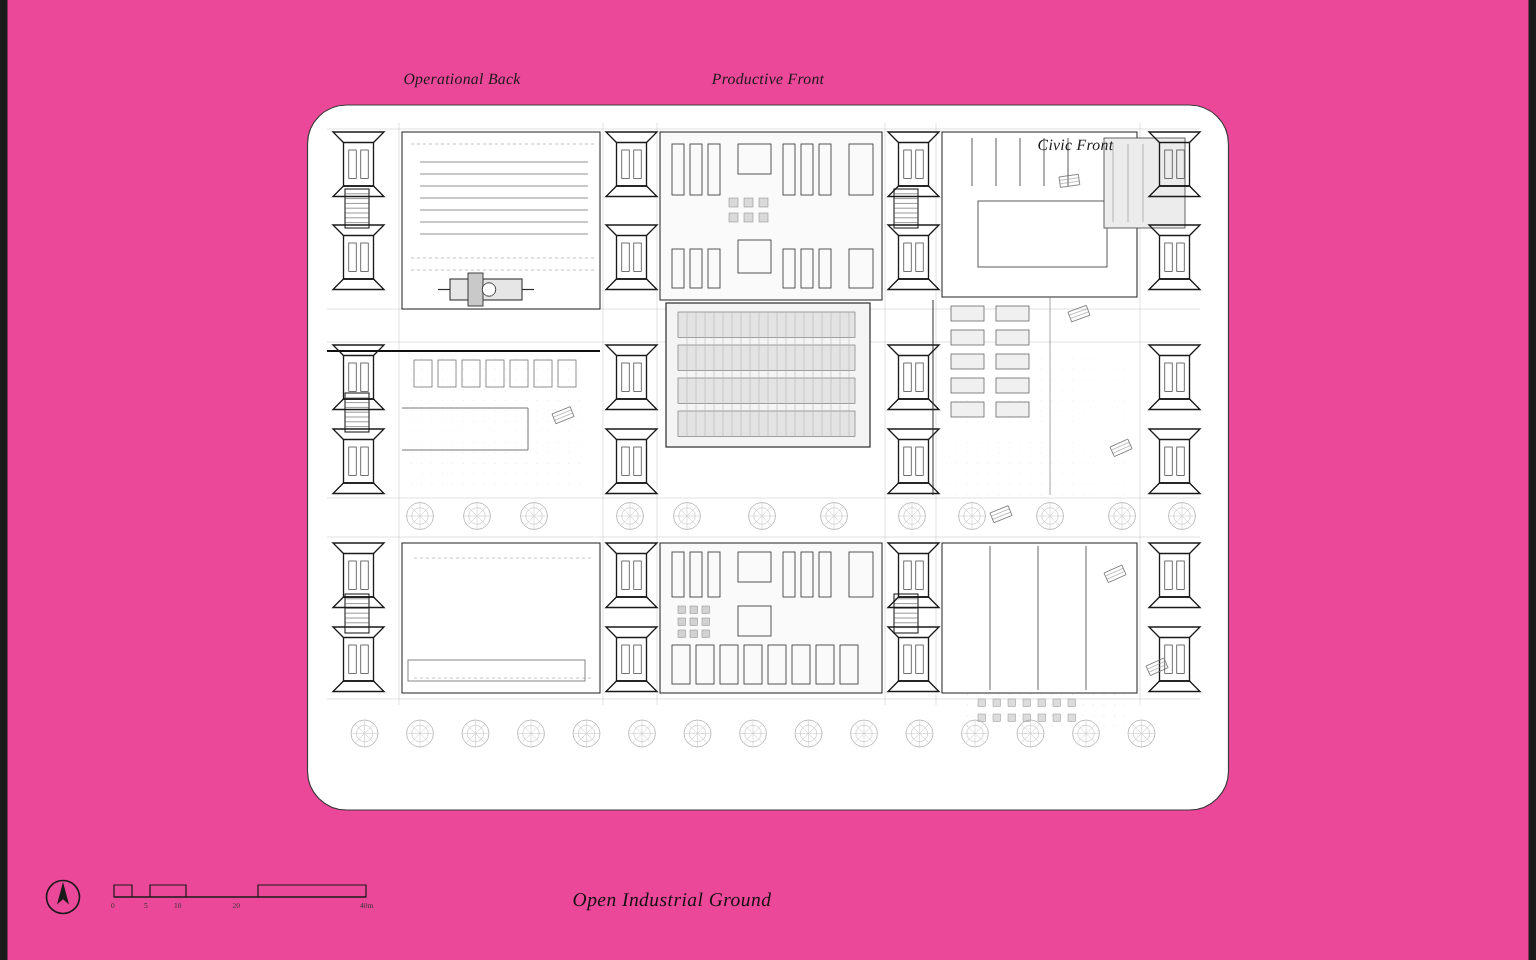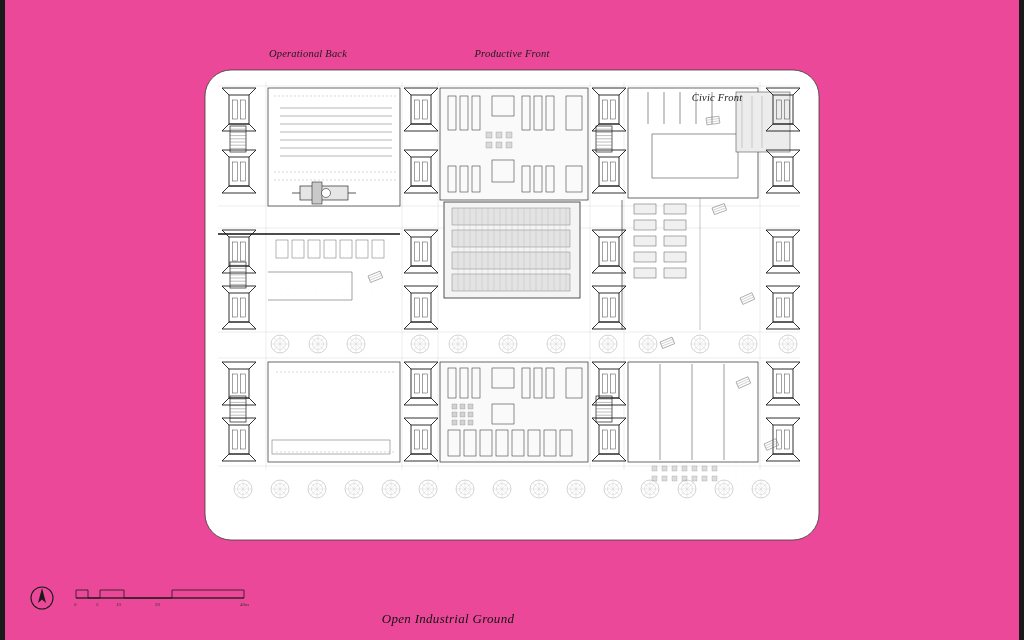--- a/index.html
+++ b/index.html
@@ -45,21 +45,20 @@
     position: absolute;
     left: 0;
     top: 592px;
     width: 896px;
     text-align: center;
     font-family: "Liberation Serif", serif;
     font-style: italic;
     font-size: 13px;
     color: #111111;
     letter-spacing: 0.3px;
-    margin-top: 19px;
   }
   .scale-num {
     position: absolute;
     font-family: "Liberation Serif", serif;
     font-size: 5px;
     color: #333333;
     white-space: nowrap;
   }
   #plan-svg {
     position: absolute;

